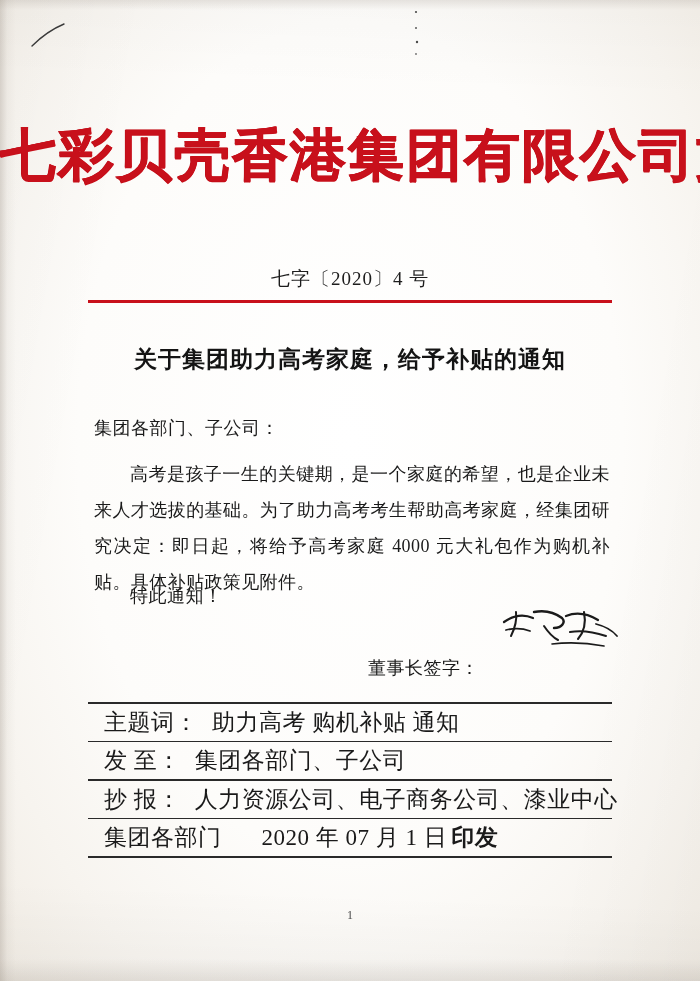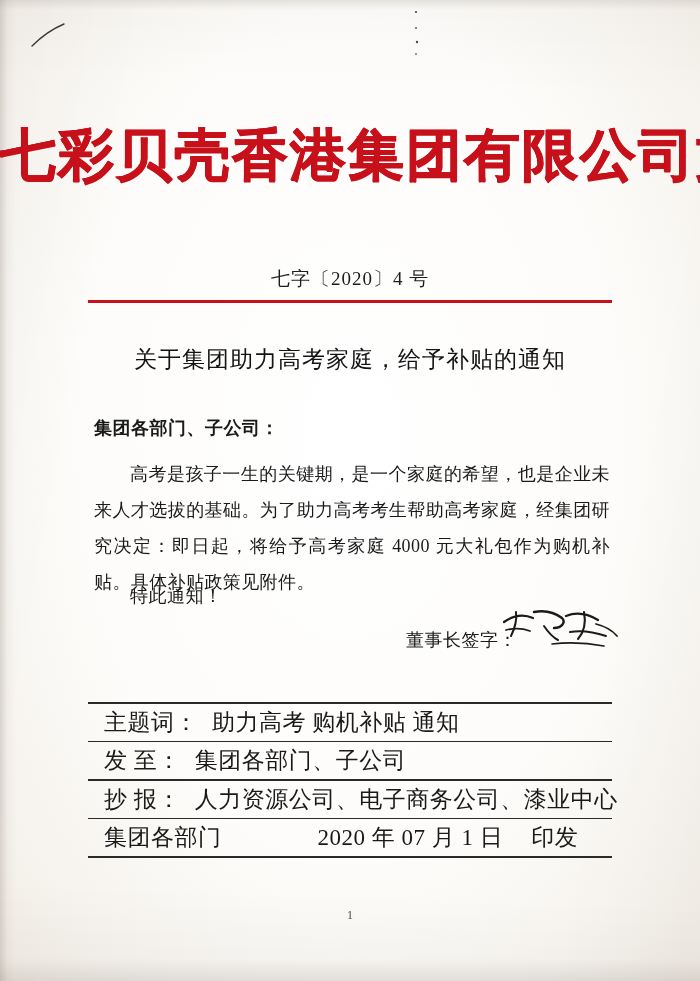--- a/index.html
+++ b/index.html
@@ -104,33 +104,32 @@
     background: #c8101b;
   }
 
   
   .subject {
     position: absolute;
     top: 344px;
     left: 0; right: 0;
     text-align: center;
     font-size: 23px;
-    font-weight: normal;
+    font-weight: bold;
     color: #141414;
     letter-spacing: 1px;
   }
 
   .salutation {
     position: absolute;
     top: 416px;
     left: 94px;
     font-size: 18px;
     color: #1a1a1a;
     letter-spacing: 0.5px;
-    font-weight: bold;
   }
 
   .body-text {
     position: absolute;
     top: 456px;
     left: 94px;
     width: 516px;
     font-size: 18px;
     color: #1a1a1a;
     line-height: 36px;
@@ -144,26 +143,25 @@
     top: 584px;
     left: 94px;
     font-size: 18px;
     color: #1a1a1a;
     text-indent: 36px;
     letter-spacing: 0.5px;
   }
 
   .sign-line {
     position: absolute;
-    top: 628px;
+    top: 656px;
     left: 368px;
     font-size: 18px;
     color: #1a1a1a;
     letter-spacing: 0.5px;
-    margin-left: 38px;
   }
 
   .signature {
     position: absolute;
     top: 606px;
     left: 500px;
     width: 120px;
     height: 44px;
     pointer-events: none;
   }
@@ -209,25 +207,26 @@
     margin-left: 14px;
     white-space: nowrap;
   }
   .footer-row.last {
     justify-content: flex-start;
   }
   .footer-row.last .office {
     white-space: nowrap;
   }
   .footer-row.last .issue {
-    margin-left: 96px;
+    margin-left: 40px;
     white-space: nowrap;
   }
   .footer-row.last .issue-suffix {
-    margin-left: 28px;
+    margin-left: 4px;
+    font-weight: bold;
   }
 
   .page-number {
     position: absolute;
     top: 908px;
     left: 0; right: 0;
     text-align: center;
     font-size: 12px;
     color: #4a4a4a;
     font-family: "Liberation Serif", "DejaVu Serif", serif;

